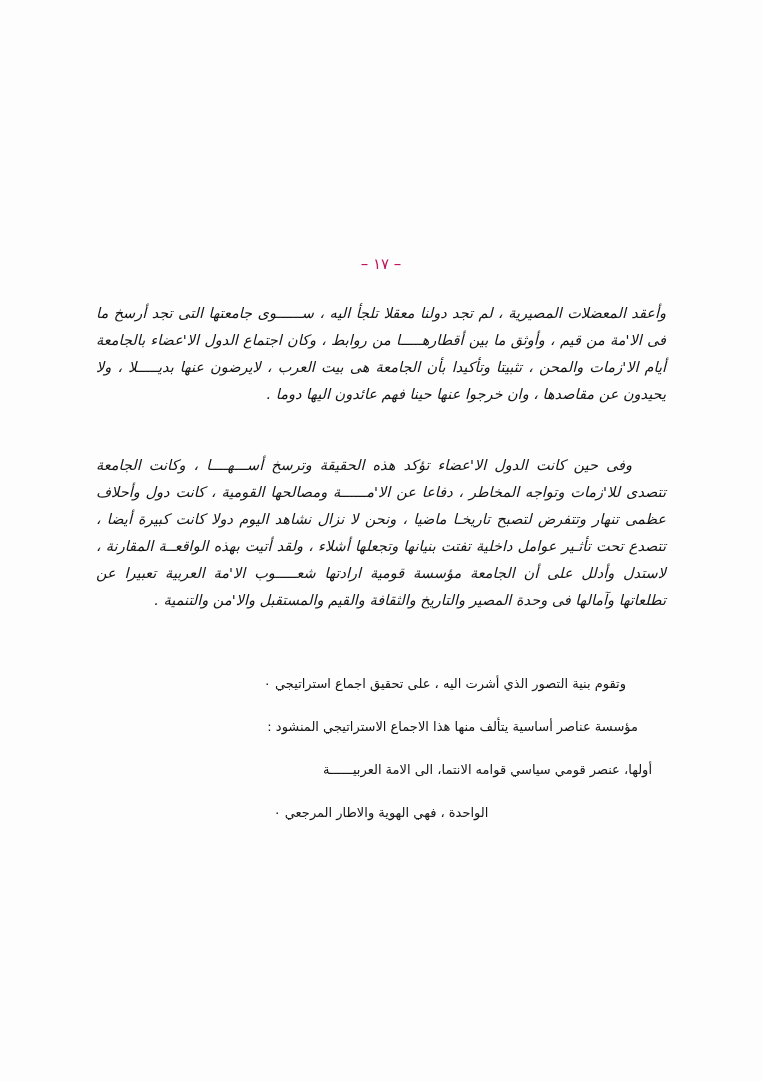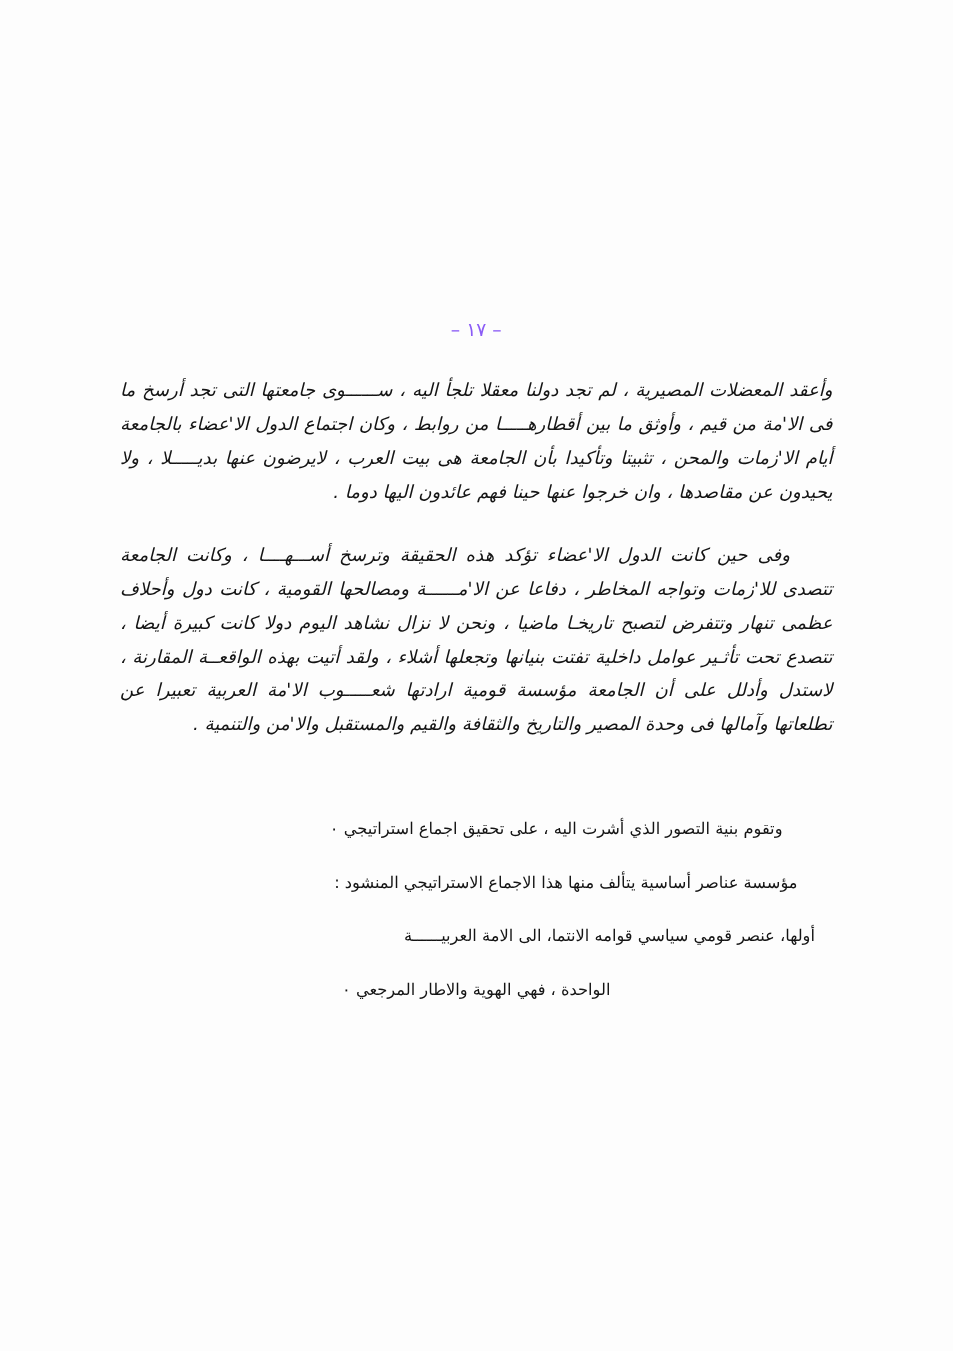--- a/index.html
+++ b/index.html
@@ -21,21 +21,21 @@
     background: #fdfdfd;
   }
   .page-number {
     position: absolute;
     top: 255px;
     left: 0;
     right: 0;
     text-align: center;
     font-size: 15px;
     letter-spacing: 2px;
-    color: #8b5cf6;
+    color: #be185d;
   }
   .content {
     position: absolute;
     top: 300px;
     left: 96px;
     width: 570px;
     direction: rtl;
   }
   .para {
     margin: 0 0 18px 0;
@@ -44,21 +44,21 @@
     text-align: justify;
     text-justify: inter-word;
     color: #141414;
     letter-spacing: 0.4px;
     font-style: italic;
   }
   .para.indented {
     text-indent: 34px;
   }
   .para.block-2 {
-    margin-top: 24px;
+    margin-top: 44px;
   }
   .short {
     margin: 0 0 16px 0;
     font-size: 13px;
     line-height: 27px;
     color: #141414;
     text-align: right;
     letter-spacing: 0.3px;
   }
   .short.s1 { margin-top: 28px; padding-right: 40px; }

